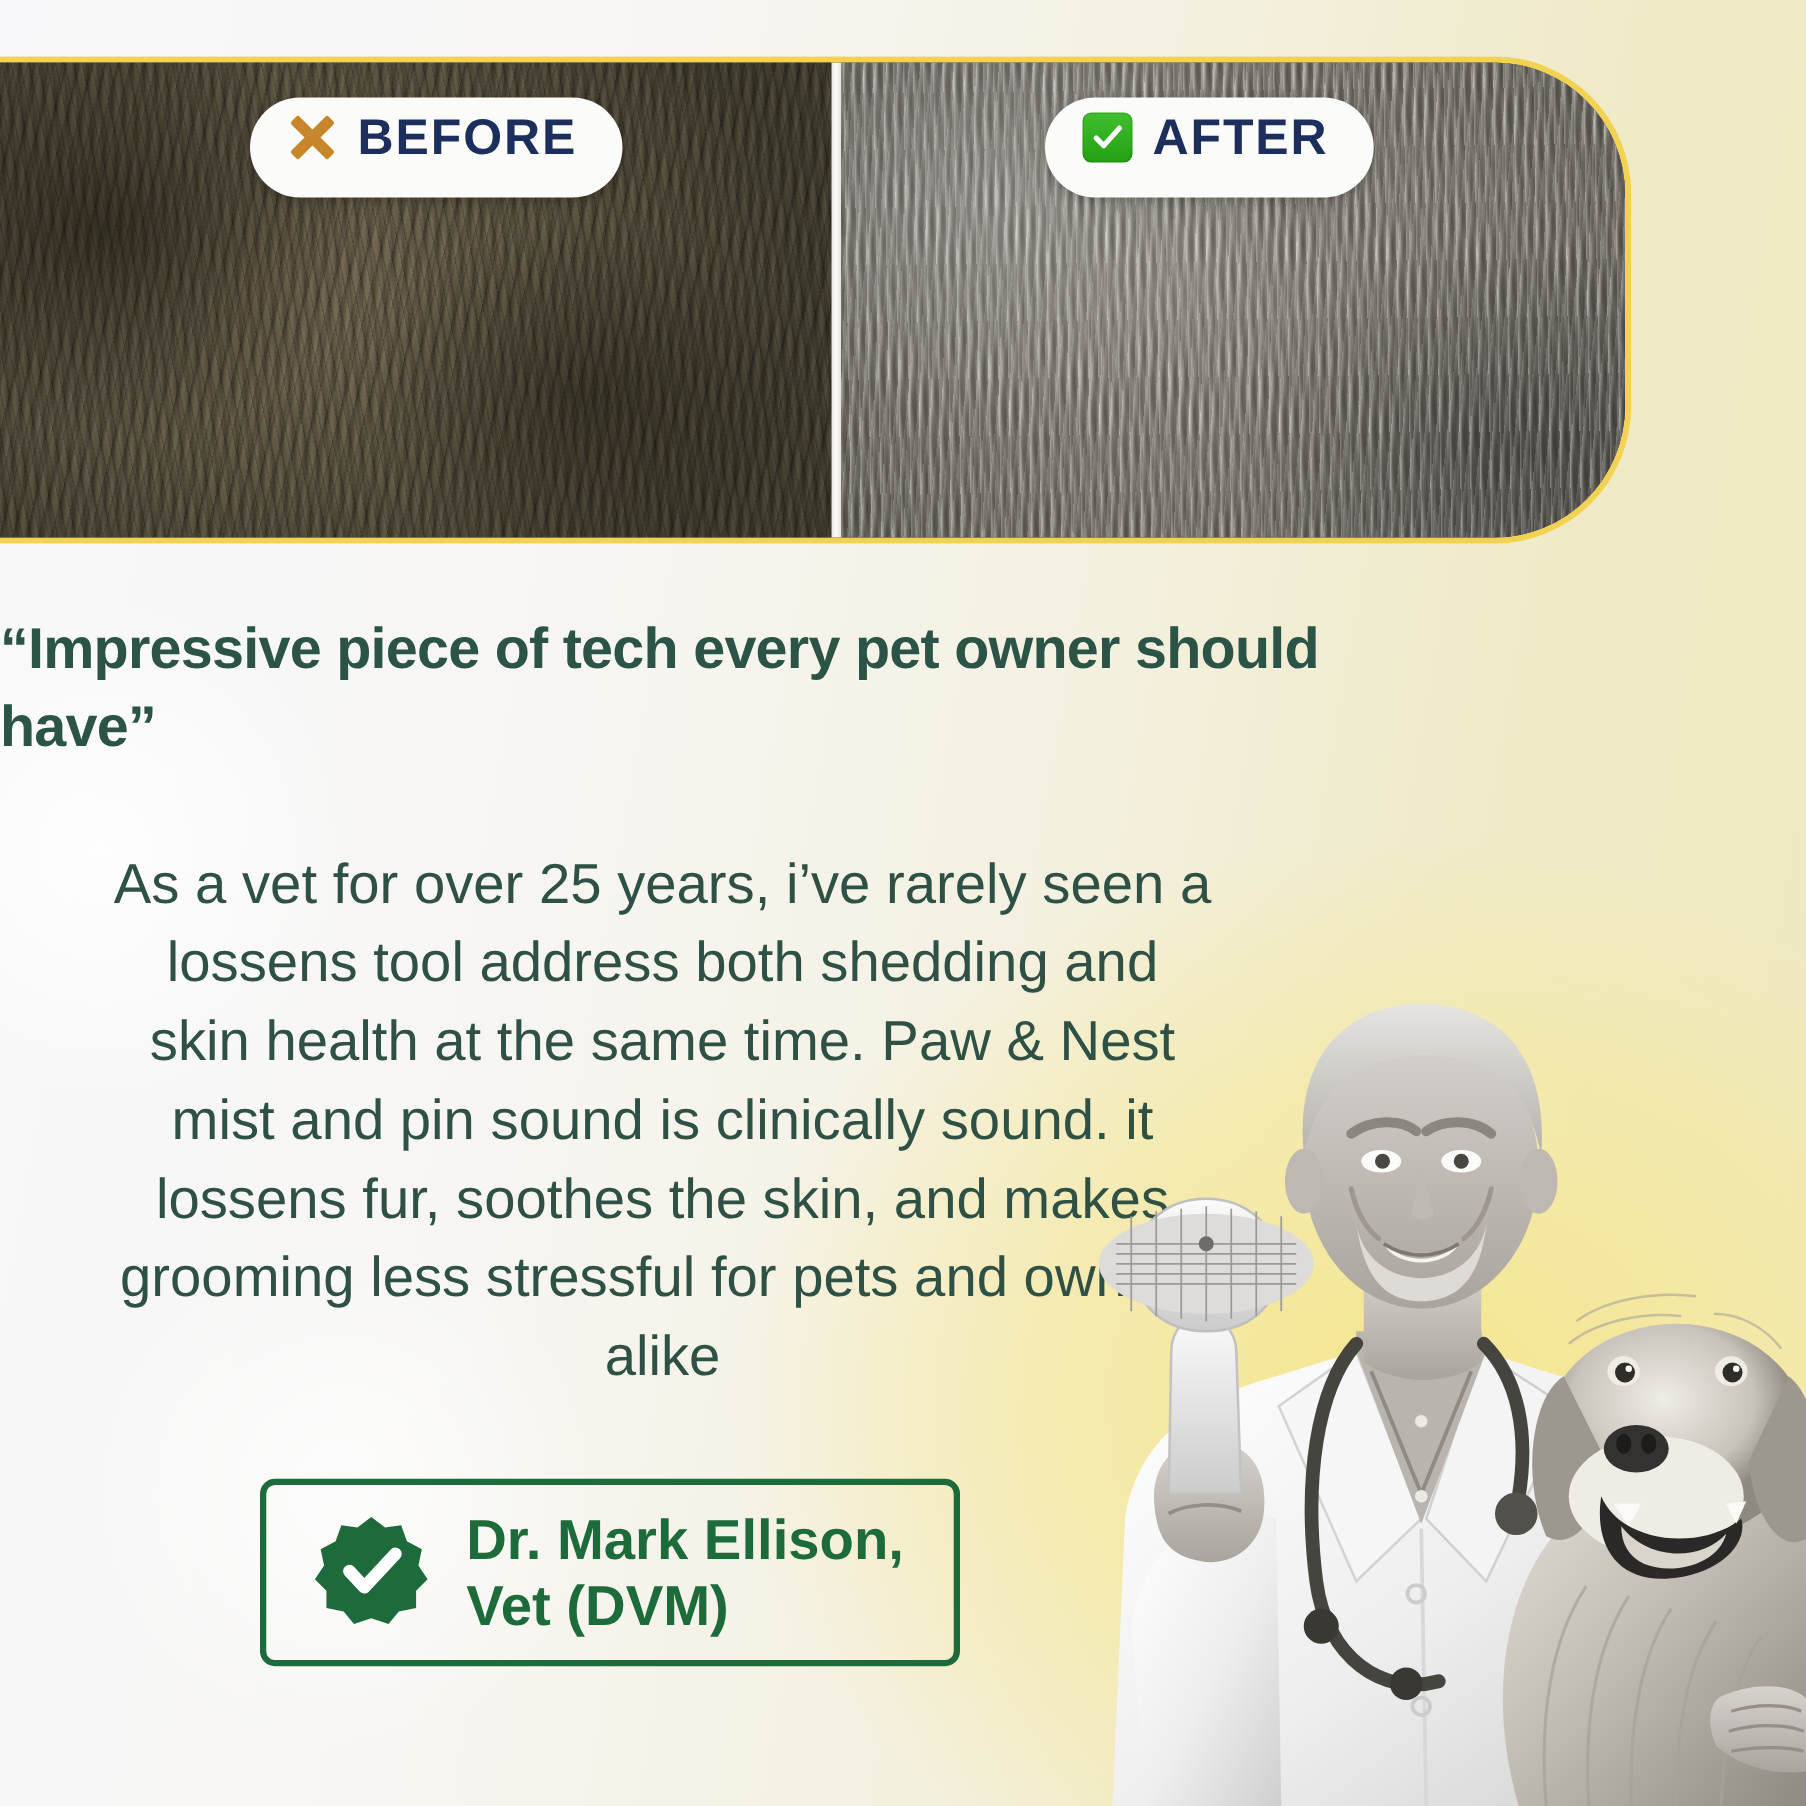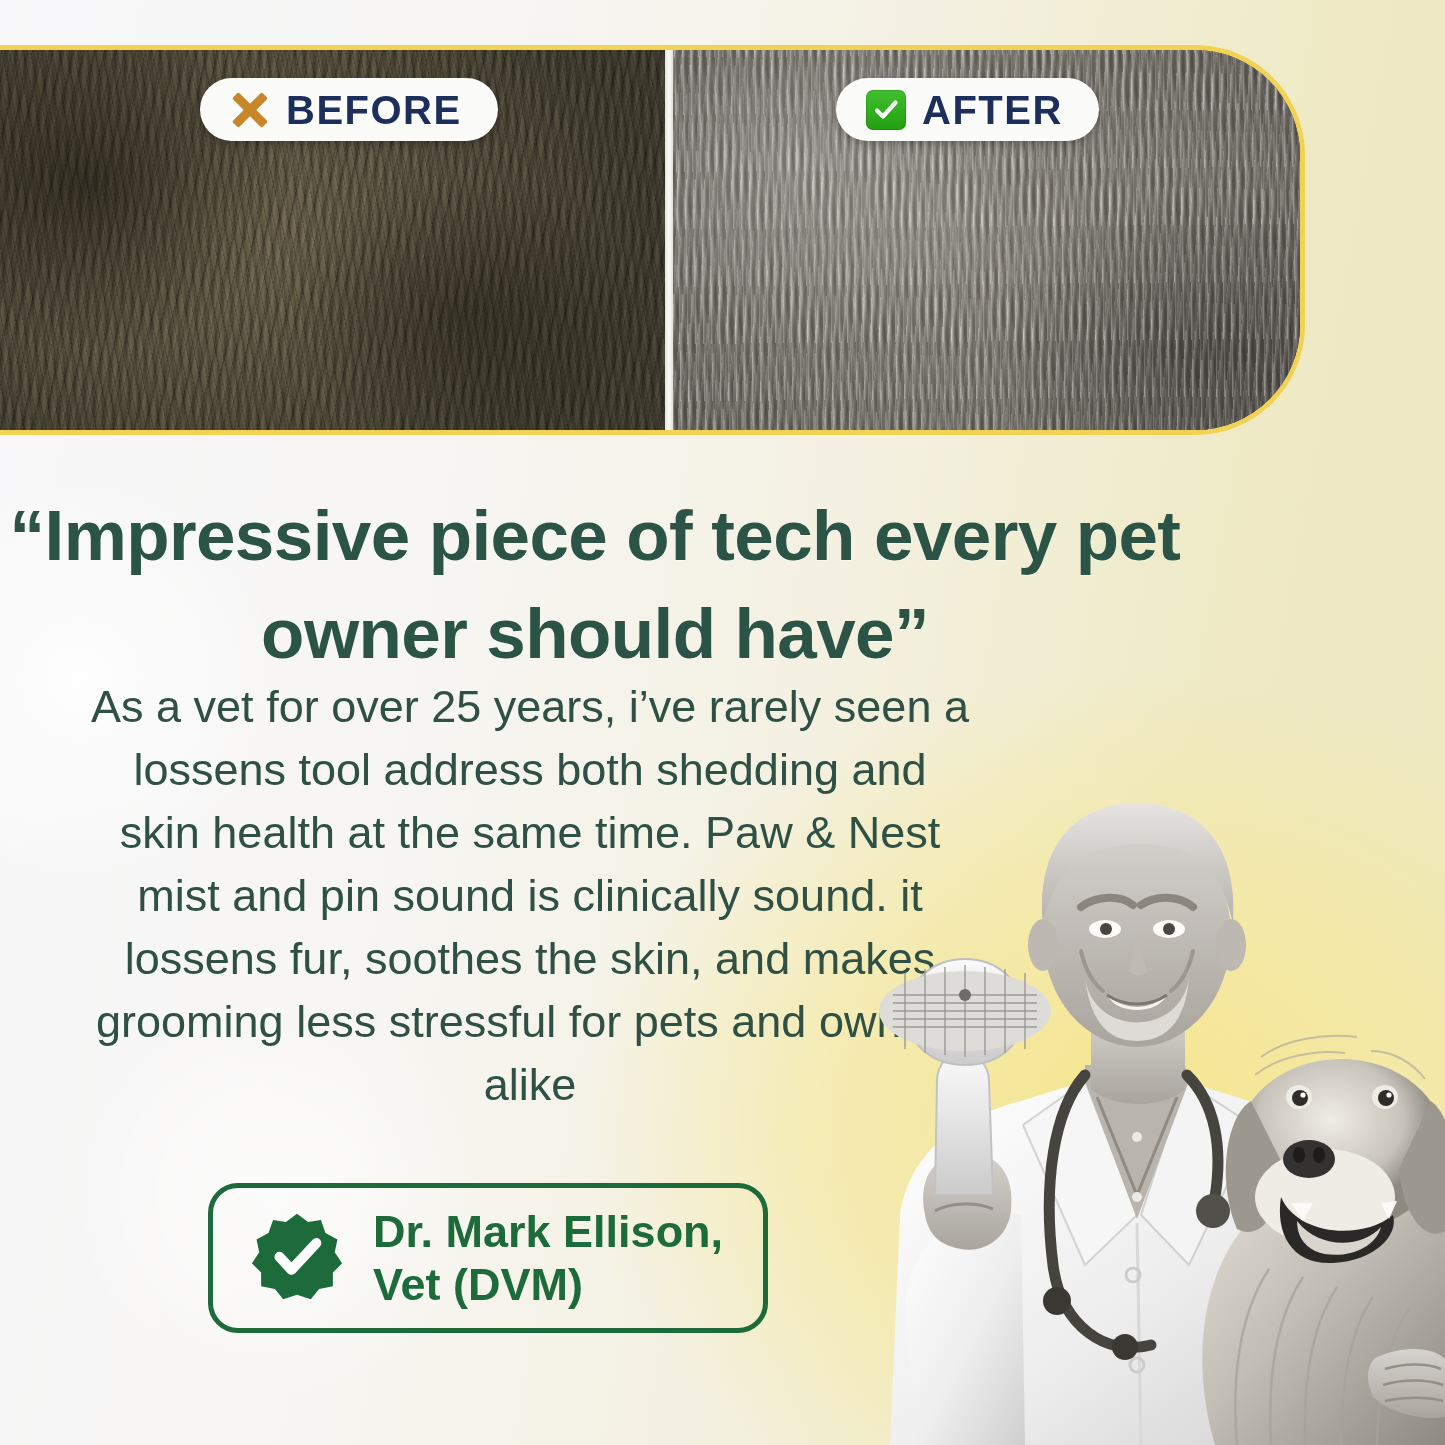--- a/index.html
+++ b/index.html
@@ -72,21 +72,21 @@
     background:radial-gradient(ellipse 340px 260px at 20% 30%, rgba(255,255,255,0.22) 0%, rgba(255,255,255,0) 70%),
                radial-gradient(ellipse 320px 240px at 85% 80%, rgba(30,28,25,0.42) 0%, rgba(30,28,25,0) 70%);
   }
 
   
   .pill{
     position:absolute;top:78px;
     display:flex;align-items:center;gap:16px;
     background:#fbfbfa;
     border-radius:40px;
-    padding:12px 36px 11px 30px;
+    padding:12px 36px 28px 30px;
     box-shadow:0 3px 10px rgba(0,0,0,0.25);
     z-index:5;
   }
   .pill .ptext{
     font-size:40px;font-weight:bold;letter-spacing:1.5px;
     color:#1c2e5c;line-height:1;
   }
   #pill-before{left:200px;}
   #pill-after{left:836px;}
   .xmark{position:relative;width:40px;height:40px;flex:0 0 40px;}
@@ -96,41 +96,41 @@
   .checkbox-ic{
     width:40px;height:40px;flex:0 0 40px;border-radius:7px;
     background:linear-gradient(180deg,#3fbf2e 0%,#23a012 100%);
     display:flex;align-items:center;justify-content:center;
     box-shadow:inset 0 0 0 1px rgba(0,0,0,0.12);
   }
 
   
   #headline{
     position:absolute;left:0;top:487px;width:1190px;
-    text-align:center;
-    font-size:71px;font-weight:bold;line-height:1.38;
+    text-align:left;
+    font-size:46px;font-weight:bold;line-height:1.38;
     color:#2c5446;letter-spacing:-0.6px;
     text-shadow:0 1px 1px rgba(255,255,255,0.6);
   }
   
   #body-text{
     position:absolute;left:55px;top:675px;width:950px;
     text-align:center;
     font-size:45px;line-height:1.40;
     color:#2f5044;
     font-family:Liberation Sans, sans-serif;
   }
   #body-text .ln{display:block;white-space:nowrap;}
 
   
   #credential{
     position:absolute;left:208px;top:1183px;
     width:560px;height:150px;
     border:5px solid #1d6b3a;
-    border-radius:30px;
+    border-radius:12px;
     display:flex;align-items:center;gap:30px;
     padding:0 22px 0 38px;
     box-sizing:border-box;
     background:transparent;
     z-index:6;
   }
   #credential .cred-text{
     font-size:45px;font-weight:bold;line-height:1.18;
     color:#1d6b3a;
   }

